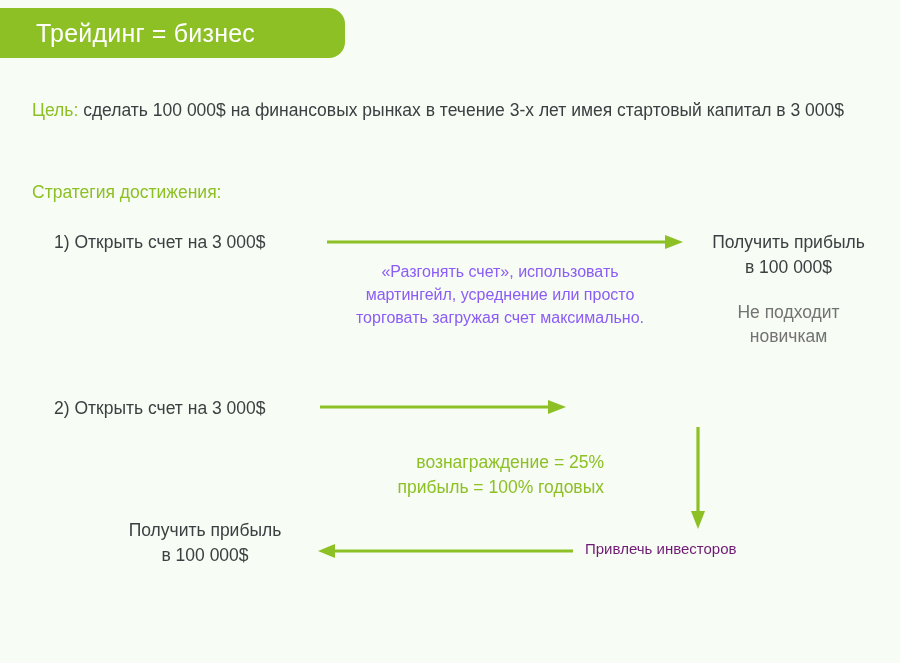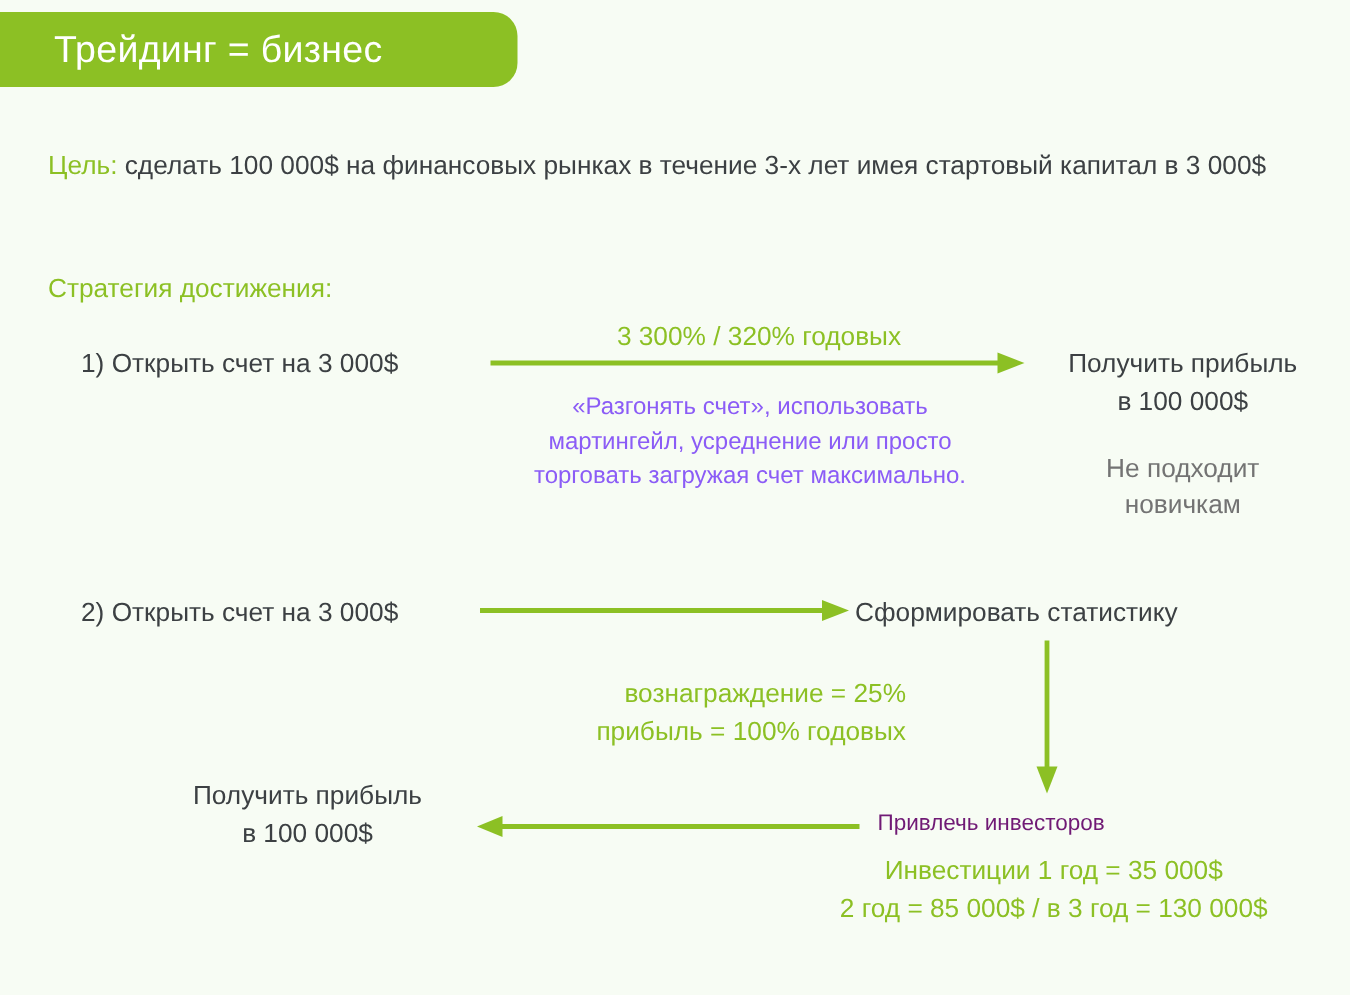--- a/index.html
+++ b/index.html
@@ -179,21 +179,20 @@
   <div class="title-banner">
     <span class="title-text">Трейдинг = бизнес</span>
   </div>
 
   <div class="txt" id="goal-block"><span id="goal-label">Цель:</span><span id="goal-body"> сделать 100 000$ на финансовых рынках в течение 3-х лет имея стартовый капитал в 3 000$</span></div>
 
   <div class="txt" id="strategy-heading">Стратегия достижения:</div>
 
   <div class="txt" id="step1-label">1) Открыть счет на 3 000$</div>
 
-  <div class="txt" id="arrow1-label">3 300% / 320% годовых</div>
 
   <svg class="arrow-svg" style="left:327px; top:232px;" width="358" height="20" viewBox="0 0 358 20">
     <line x1="0" y1="10" x2="343" y2="10" stroke="#8cc024" stroke-width="3.2"></line>
     <polygon points="338,3 356,10 338,17" fill="#8cc024"></polygon>
   </svg>
 
   <div class="txt" id="step1-result">Получить прибыль
 в 100 000$</div>
 
   <div class="txt" id="step1-note">«Разгонять счет», использовать
@@ -203,36 +202,33 @@
   <div class="txt" id="step1-warning">Не подходит
 новичкам</div>
 
   <div class="txt" id="step2-label">2) Открыть счет на 3 000$</div>
 
   <svg class="arrow-svg" style="left:320px; top:397px;" width="250" height="20" viewBox="0 0 250 20">
     <line x1="0" y1="10" x2="233" y2="10" stroke="#8cc024" stroke-width="3.2"></line>
     <polygon points="228,3 246,10 228,17" fill="#8cc024"></polygon>
   </svg>
 
-  <div class="txt" id="step2-result">Сформировать статистику</div>
 
   <div class="txt" id="terms-block">вознаграждение = 25%
 прибыль = 100% годовых</div>
 
   <svg class="arrow-svg" style="left:688px; top:427px;" width="20" height="104" viewBox="0 0 20 104">
     <line x1="10" y1="0" x2="10" y2="89" stroke="#8cc024" stroke-width="3.2"></line>
     <polygon points="3,84 10,102 17,84" fill="#8cc024"></polygon>
   </svg>
 
   <div class="txt" id="investors-label">Привлечь инвесторов</div>
 
   <svg class="arrow-svg" style="left:318px; top:541px;" width="255" height="20" viewBox="0 0 255 20">
     <line x1="12" y1="10" x2="255" y2="10" stroke="#8cc024" stroke-width="3.2"></line>
     <polygon points="17,3 0,10 17,17" fill="#8cc024"></polygon>
   </svg>
 
   <div class="txt" id="final-profit">Получить прибыль
 в 100 000$</div>
 
-  <div class="txt" id="investments-block">Инвестиции 1 год = 35 000$
-2 год = 85 000$ / в 3 год = 130 000$</div>
 
 </div>
 
 </body></html>

